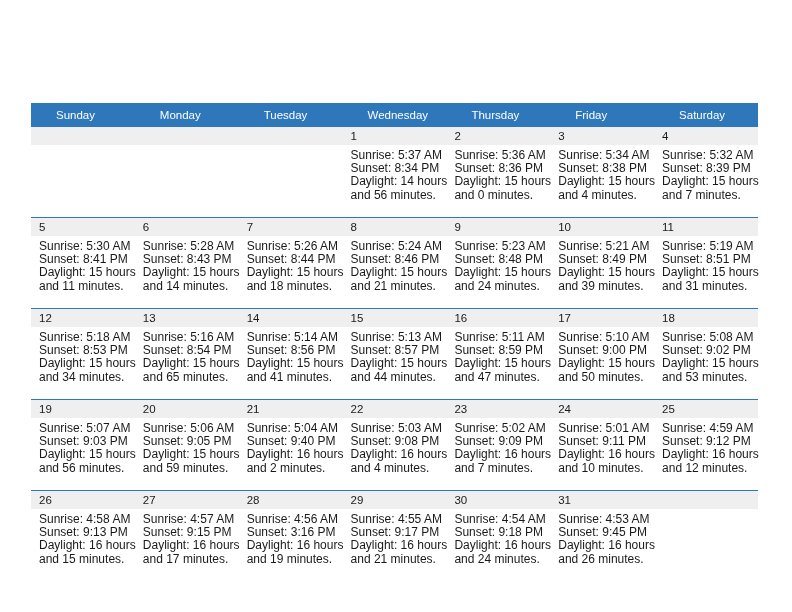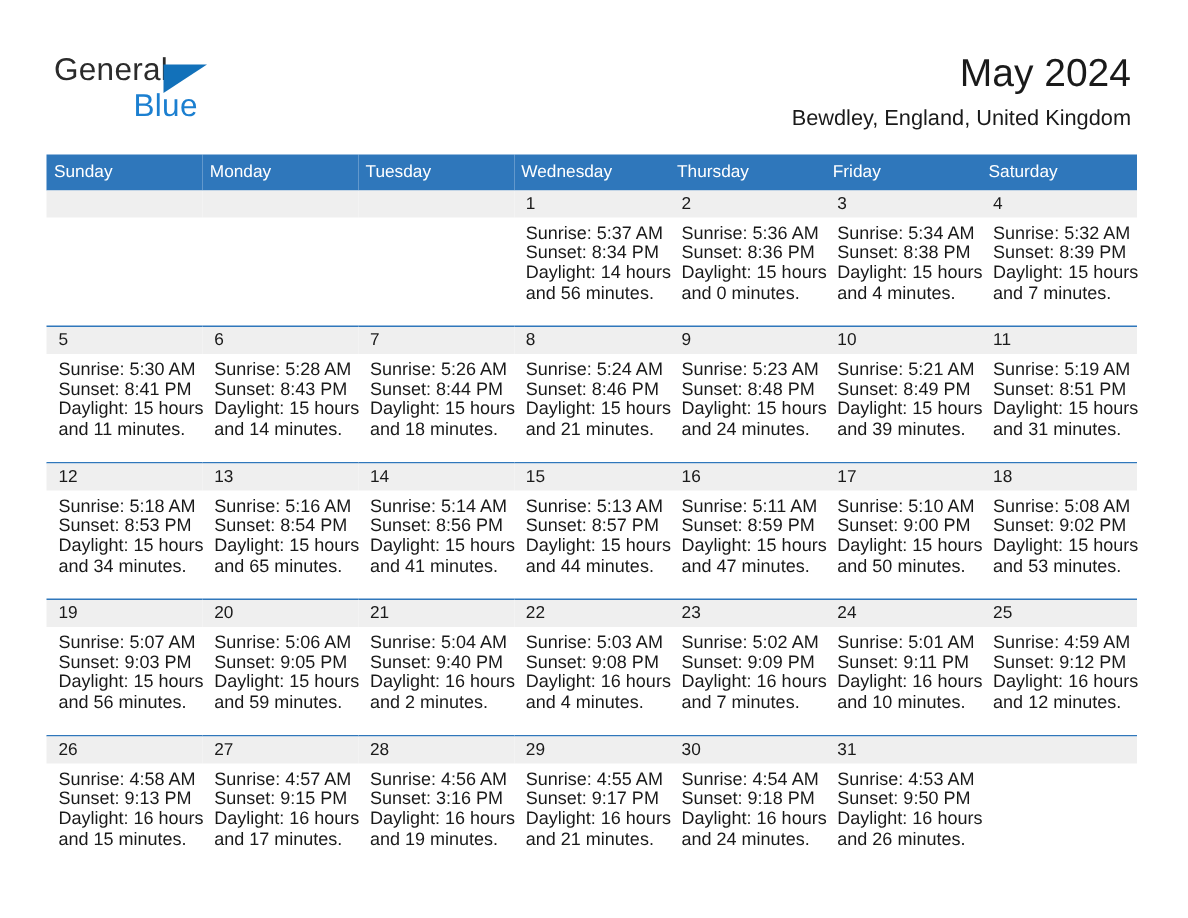--- a/index.html
+++ b/index.html
@@ -92,21 +92,21 @@
     width: 727px;
     border-collapse: collapse;
     table-layout: fixed;
   }
   .calendar th {
     background: #2f77bb;
     color: #ffffff;
     font-size: 11.5px;
     font-weight: normal;
     text-align: left;
-    padding: 5px 0 5px 5px;
+    padding: 5px 0 5px 25px;
     height: 13px;
     line-height: 14px;
   }
   .calendar td {
     vertical-align: top;
     padding: 0;
     border-top: 1px solid #2f77bb;
     height: 82px;
   }
   .calendar tr.week-row:first-child td {
@@ -136,34 +136,20 @@
   }
   td.empty .daynum-band {
     background: #efefef;
   }
 </style>
 </head>
 <body>
 
 <div class="page">
 
-  <div class="header">
-
-    <div class="logo">
-      <span class="logo-general">General</span>
-      <span class="logo-triangle"></span>
-      <span class="logo-blue">Blue</span>
-    </div>
-
-    <div class="title-block">
-      <div class="cal-title">May 2024</div>
-      <div class="cal-subtitle">Bewdley, England, United Kingdom</div>
-    </div>
-
-  </div>
 
   <table class="calendar">
     <thead>
       <tr id="weekday-row">
           <th>Sunday</th>
           <th>Monday</th>
           <th>Tuesday</th>
           <th>Wednesday</th>
           <th>Thursday</th>
           <th>Friday</th>
@@ -541,21 +527,21 @@
                 <div>Daylight: 16 hours</div>
                 <div>and 24 minutes.</div>
               </div>
             </div>
           </td>
           <td>
             <div class="daycell">
               <div class="daynum-band">31</div>
               <div class="dayinfo">
                 <div>Sunrise: 4:53 AM</div>
-                <div>Sunset: 9:50 PM</div>
+                <div>Sunset: 9:45 PM</div>
                 <div>Daylight: 16 hours</div>
                 <div>and 26 minutes.</div>
               </div>
             </div>
           </td>
           <td class="empty">
             <div class="daycell">
               <div class="daynum-band"></div>
               <div class="dayinfo">
                 <div></div>

